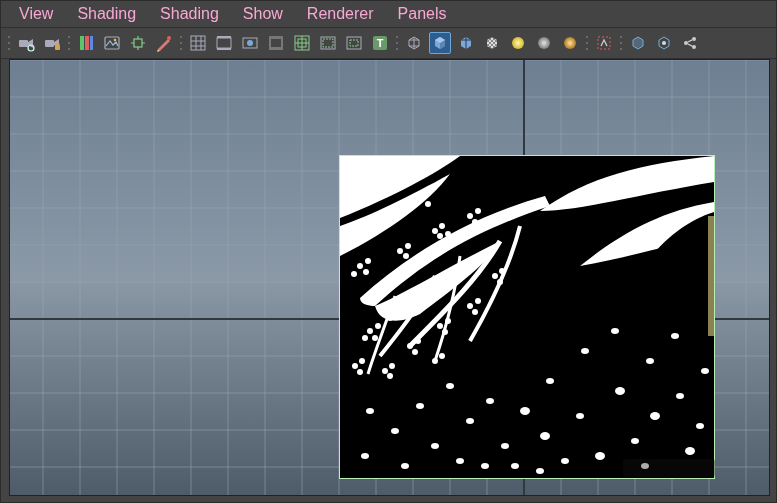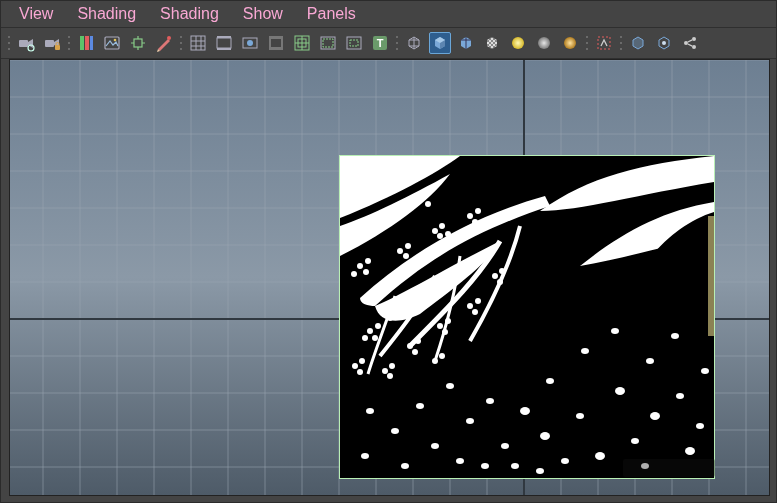--- a/index.html
+++ b/index.html
@@ -26,20 +26,21 @@
 </head>
 <body>
 
 <div class="panel">
 
   <div class="menubar">
     <div class="menuitem">View</div>
     <div class="menuitem">Shading</div>
     <div class="menuitem">Shading</div>
     <div class="menuitem">Show</div>
+    <div class="menuitem">Renderer</div>
     <div class="menuitem">Panels</div>
   </div>
 
   <div class="toolbar">
     <span class="sep">
         <svg width="4" height="18">
           <circle cx="2" cy="3" r="1" fill="#777"></circle>
           <circle cx="2" cy="9" r="1" fill="#777"></circle>
           <circle cx="2" cy="15" r="1" fill="#777"></circle>
         </svg>

